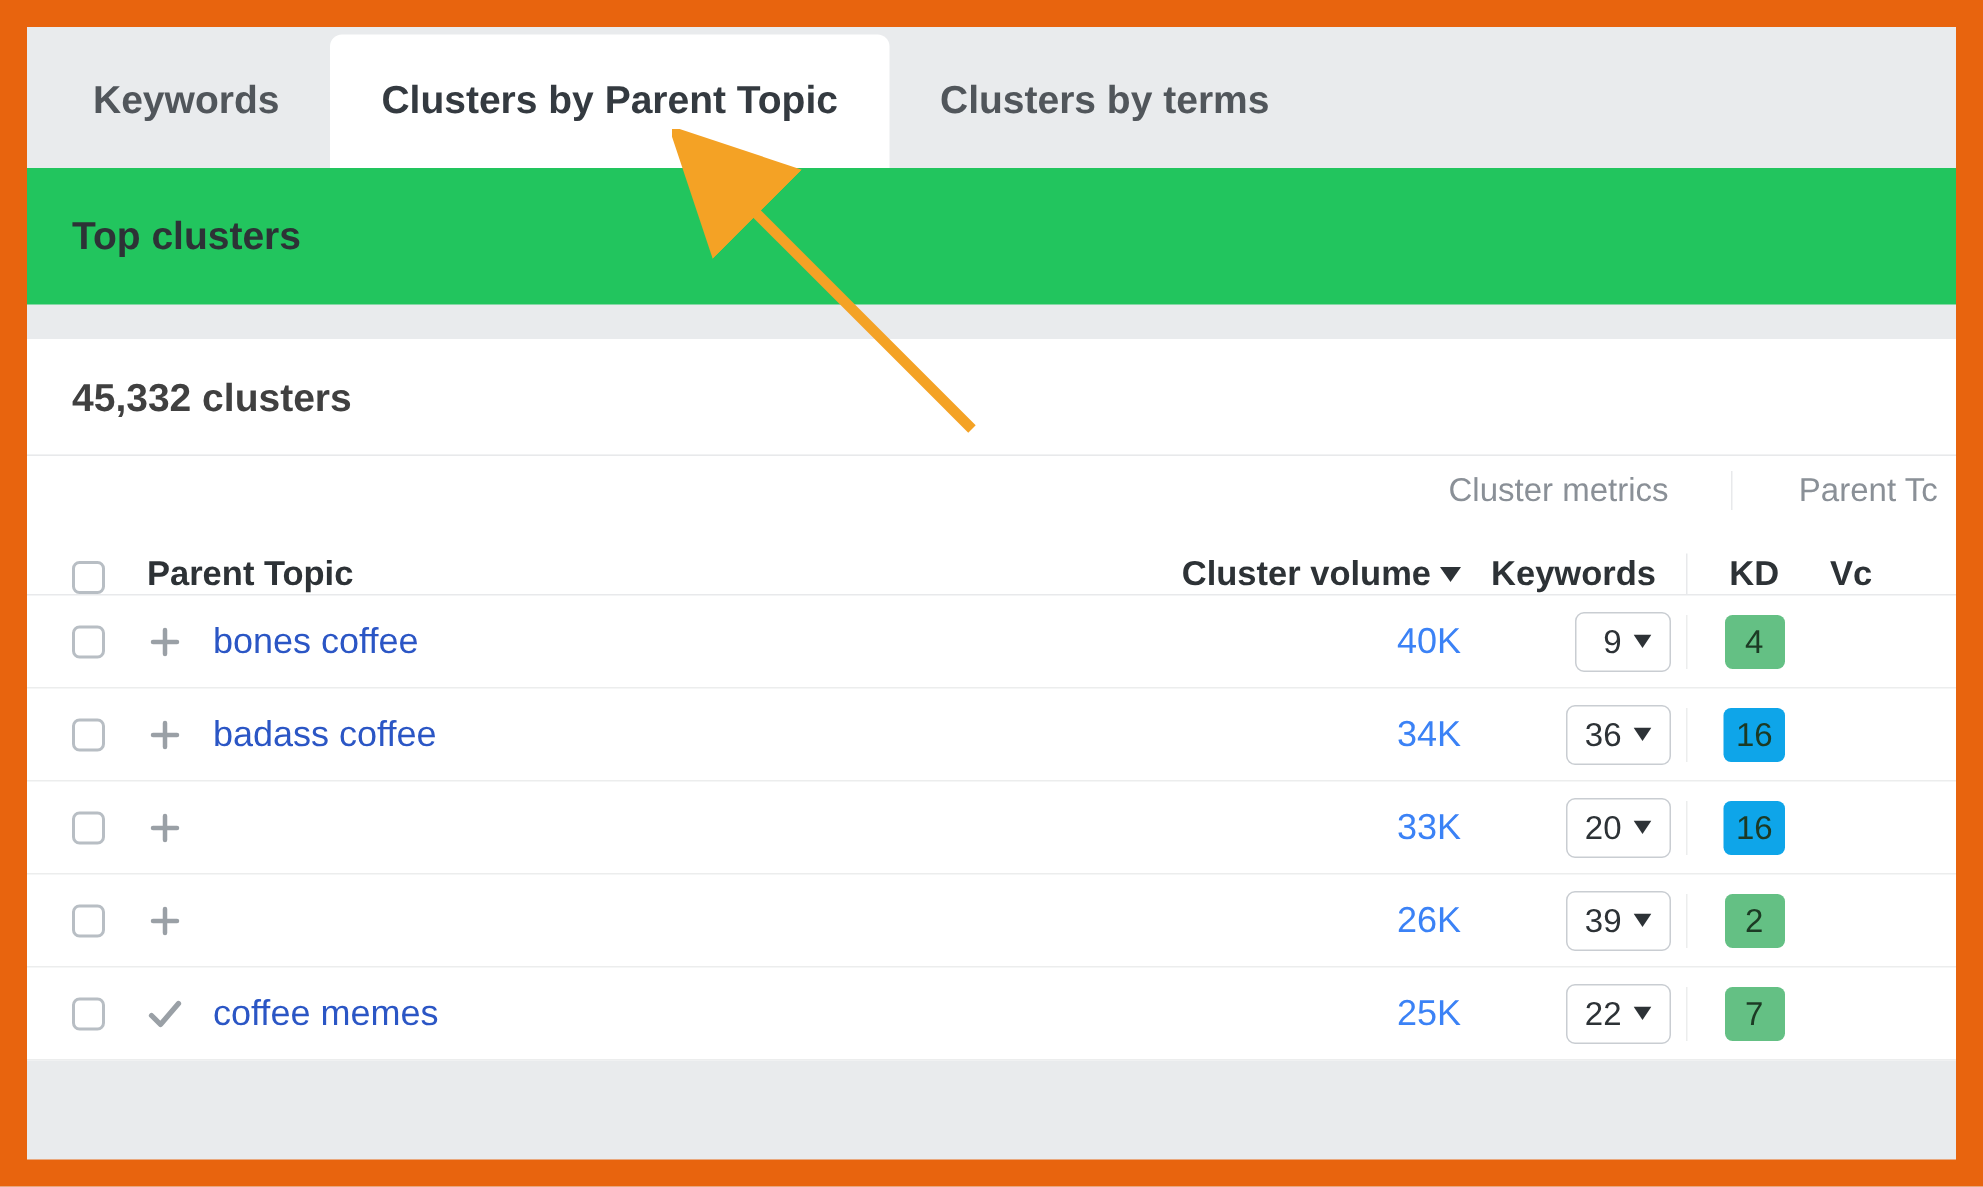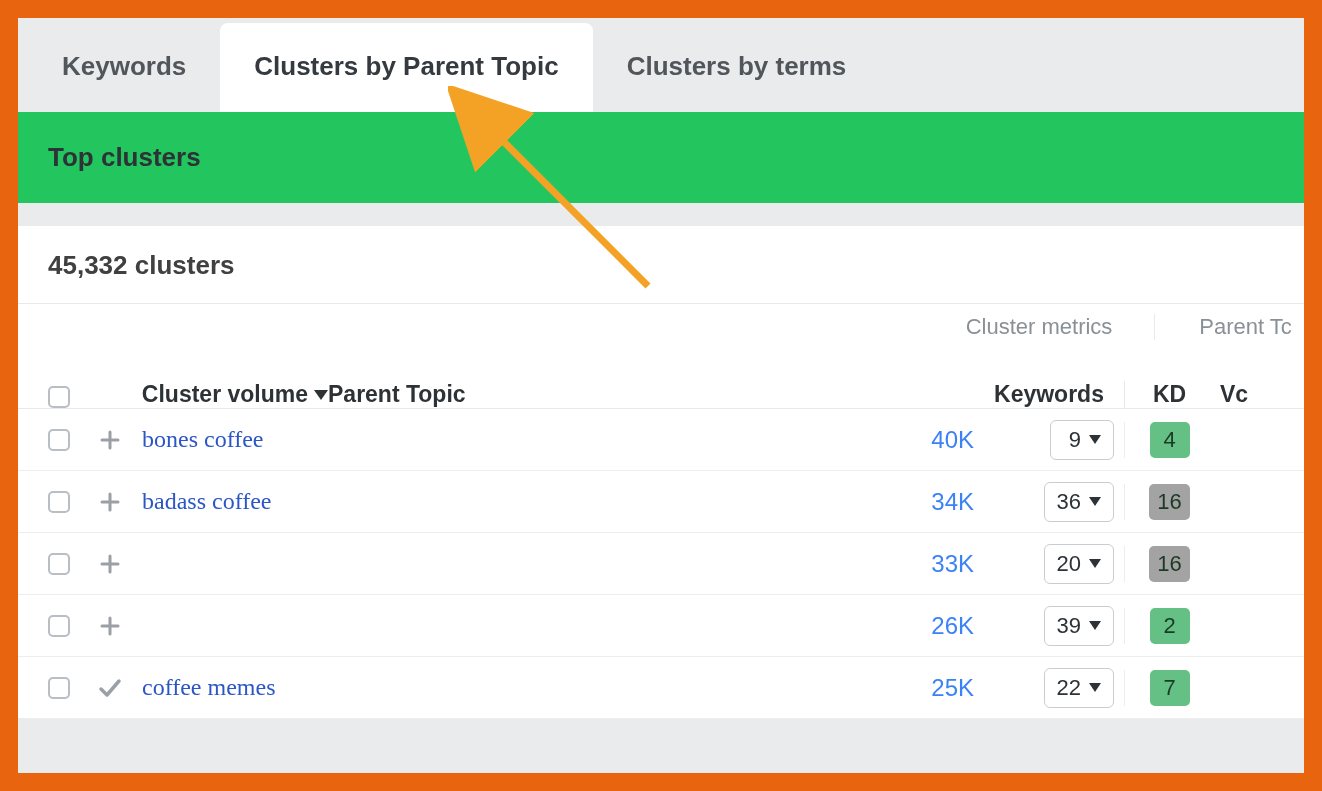--- a/index.html
+++ b/index.html
@@ -13,21 +13,21 @@
 
     .subheader { background: #22c55e; padding: 30px 30px; border-bottom: 1px solid #e9ebed; }
     .subheader h2 { font-size: 26px; font-weight: 700; color: #2d3236; }
 
     .gap { height: 22px; }
 
     .count-bar { background: #fff; padding: 24px 30px 22px 30px; }
     .count-bar .cnt { font-size: 26px; font-weight: 700; color: #404040; }
 
     .table { background: #fff; }
-    .thead { display: flex; align-items: flex-end; border-top: 1px solid #e8e9eb; border-bottom: 1px solid #e8e9eb; padding: 0 30px; height: 106px; position: relative; }
+    .thead { display: flex; align-items: flex-end; border-top: 1px solid #e8e9eb; border-bottom: 1px solid #e8e9eb; padding: 0 30px; height: 94px; position: relative; }
     .group-labels { position: absolute; top: 10px; right: 0; display: flex; font-size: 22px; color: #8a9097; }
     .gl1 { width: 230px; text-align: center; }
     .gl2 { width: 150px; text-align: center; padding-left: 32px; border-left: 1px solid #e8e9eb; }
 
     .th { font-size: 23px; font-weight: 700; color: #2d3236; display: flex; align-items: center; }
     .col-check { width: 50px; display: flex; align-items: center; }
     .col-topic { flex: 1; }
     .col-vol { width: 230px; justify-content: flex-end; }
     .col-kw { width: 150px; justify-content: center; }
     .col-kd { width: 90px; justify-content: center; border-left: 1px solid #e8e9eb; }
@@ -41,28 +41,28 @@
     .cell.col-topic { gap: 20px; }
     .cell.col-vol { justify-content: flex-end; color: #3b82f6; font-size: 24px; }
     .cell.col-kw { justify-content: flex-end; padding-right: 10px; }
     .cell.col-kd { justify-content: center; border-left: 1px solid #eceded; }
 
     .chk { width: 22px; height: 22px; border: 2px solid #b8bec4; border-radius: 5px; background: #fff; cursor: pointer; }
 
     .expand-icon { width: 24px; height: 24px; display: flex; align-items: center; justify-content: center; color: #9aa0a6; }
     .expand-icon svg { display: block; }
 
-    .topic-link { color: #2b56c5; font-size: 24px; text-decoration: none; cursor: pointer; font-family: Liberation Serif, serif; }
+    .topic-link { color: #2b56c5; font-size: 24px; text-decoration: none; cursor: pointer; }
 
     .kw-pill { display: inline-flex; align-items: center; gap: 8px; border: 1px solid #c9cdd2; border-radius: 6px; padding: 6px 12px; font-size: 22px; color: #2d3236; cursor: pointer; min-width: 64px; justify-content: flex-end; }
     .kw-pill .caret svg { display: block; }
 
     .kd-badge { display: inline-flex; align-items: center; justify-content: center; min-width: 40px; height: 36px; border-radius: 5px; font-size: 22px; color: #1c3a24; padding: 0 8px; }
     .kd-green-dark { background: #64c084; }
-    .kd-green-light { background: #a3a3a3; }
+    .kd-green-light { background: #0ea5e9; }
 
     
     .arrow { position: absolute; left: 430px; top: 68px; pointer-events: none; }
   </style>
 </head>
 <body>
 
 <div class="frame">
 
   <div class="tabs">
@@ -83,29 +83,29 @@
 
   <div class="table">
     <div class="thead">
       <div class="group-labels">
         <div class="gl1">Cluster metrics</div>
         <div class="gl2">Parent Tc</div>
       </div>
       <div class="th col-check">
         <div class="chk"></div>
       </div>
+      <div class="th col-topic">Parent Topic</div>
       <div class="th col-vol">
         <span>Cluster volume</span>
         <span class="sort-caret">
           <svg width="14" height="10" viewBox="0 0 14 10">
               <polygon points="0,0 14,0 7,10" fill="#2d3236"></polygon>
             </svg>
         </span>
       </div>
-      <div class="th col-topic">Parent Topic</div>
       <div class="th col-kw">Keywords</div>
       <div class="th col-kd">KD</div>
       <div class="th col-vo">Vc</div>
     </div>
 
     <div id="rows">
         <div class="row">
           <div class="cell col-check">
             <div class="chk"></div>
           </div>

